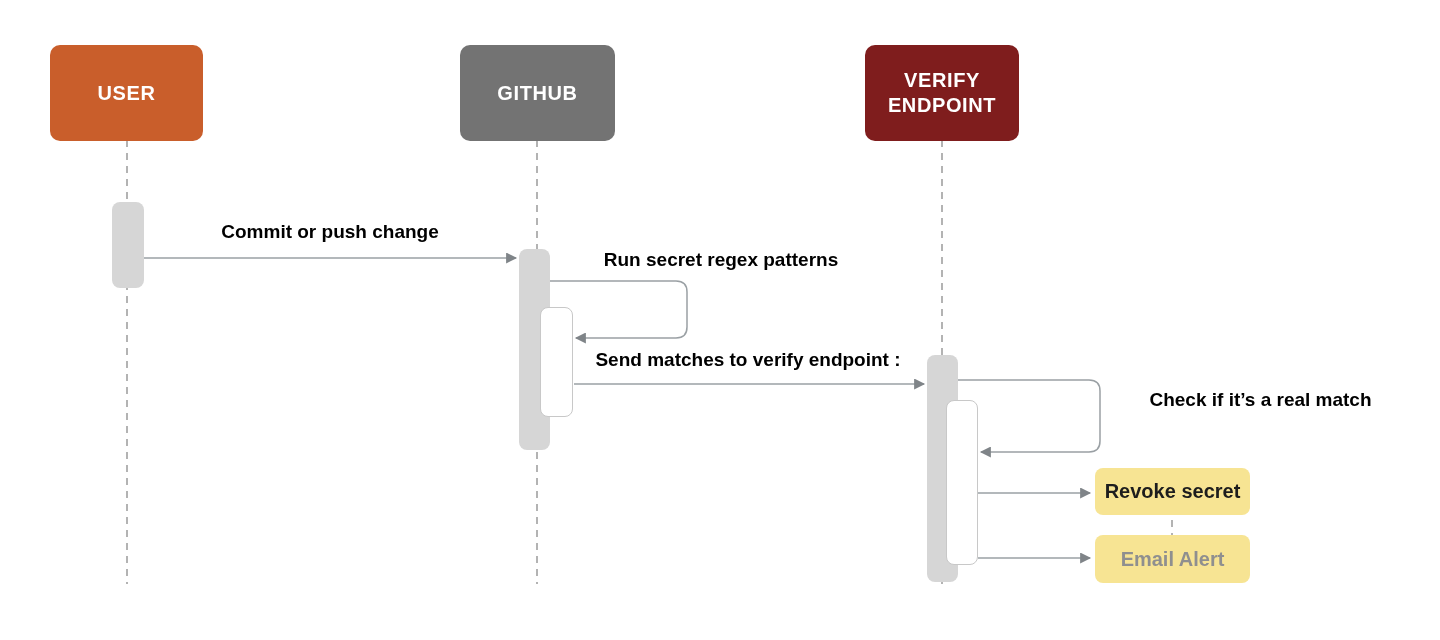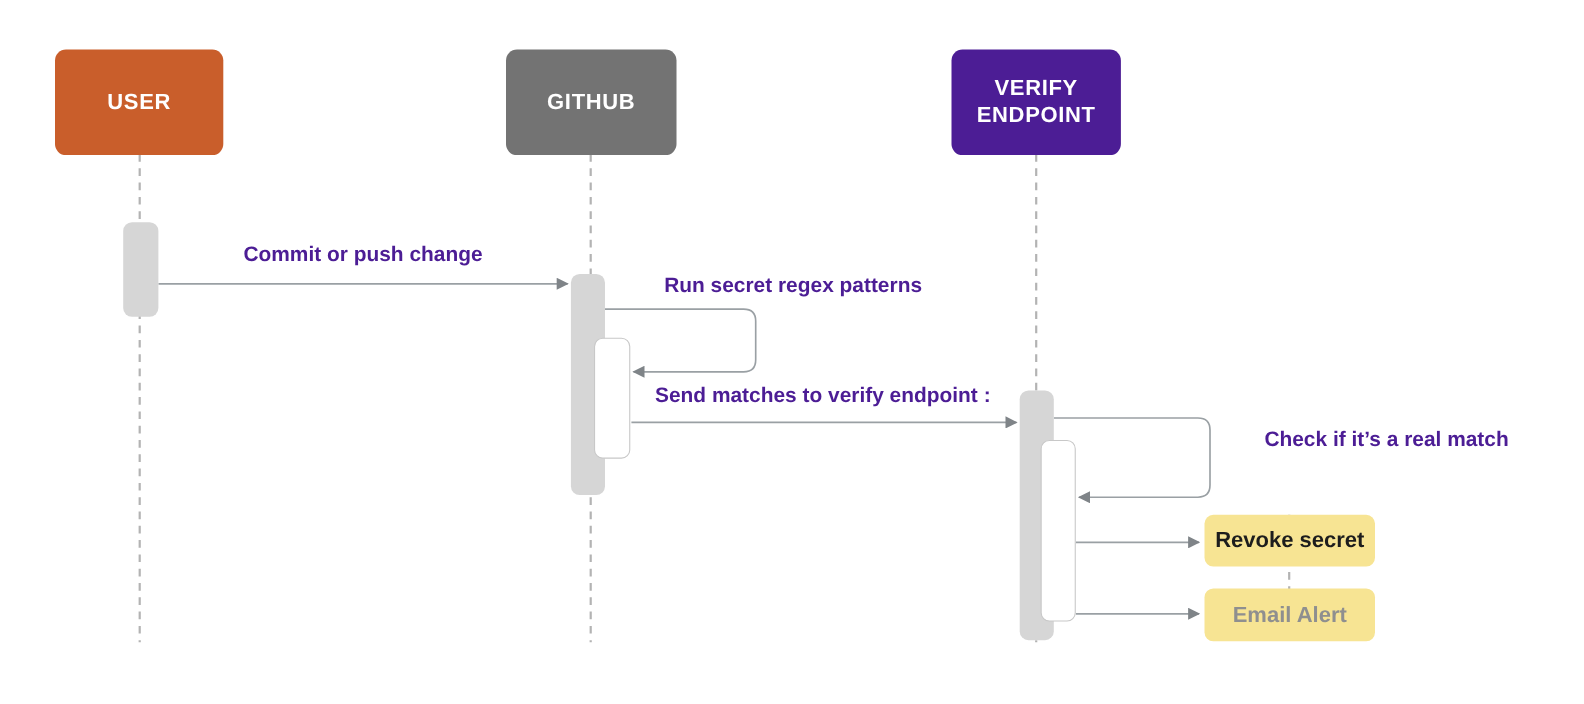--- a/index.html
+++ b/index.html
@@ -15,21 +15,21 @@
     z-index:4;padding:0 10px;box-sizing:border-box;
   }
   .act-bar{
     position:absolute;background:#d6d6d6;border-radius:8px;z-index:2;
   }
   .act-nested{
     position:absolute;background:#ffffff;border:1.5px solid #c8c8c8;border-radius:8px;
     z-index:3;box-sizing:border-box;
   }
   .msg-label{
-    position:absolute;font-weight:bold;font-size:19px;color:#4c1d95;
+    position:absolute;font-weight:bold;font-size:19px;color:#000000;
     text-align:center;z-index:5;white-space:nowrap;
   }
   .note{
     position:absolute;width:155px;border-radius:8px;z-index:4;
     display:flex;align-items:center;justify-content:center;
     font-weight:bold;font-size:20px;
   }
 </style>
 </head>
 <body>
@@ -57,21 +57,21 @@
       <path d="M 958,380 H 1089 Q 1100,380 1100,391 V 441 Q 1100,452 1089,452 H 981" marker-end="url(#ah)"></path>
       <path d="M 978,493 H 1090" marker-end="url(#ah)"></path>
       <path d="M 978,558 H 1090" marker-end="url(#ah)"></path>
     </g>
   </svg>
 
   <div class="actor" style="left: 50px; width: 153px; background-color: rgb(201, 94, 43);">USER</div>
 
   <div class="actor" style="left: 460px; width: 155px; background-color: #737373;">GITHUB</div>
 
-  <div class="actor" style="left: 865px; width: 154px; background-color: #4c1d95;">VERIFY ENDPOINT</div>
+  <div class="actor" style="left: 865px; width: 154px; background-color: #7f1d1d;">VERIFY ENDPOINT</div>
 
   <div class="act-bar" style="left:112px;top:202px;width:32px;height:86px;"></div>
   <div class="act-bar" style="left:519px;top:249px;width:31px;height:201px;"></div>
   <div class="act-nested" style="left:540px;top:307px;width:33px;height:110px;"></div>
   <div class="act-bar" style="left:927px;top:355px;width:31px;height:227px;"></div>
   <div class="act-nested" style="left:946px;top:400px;width:32px;height:165px;"></div>
 
   <div class="msg-label" style="left:180px;top:221px;width:300px;">Commit or push change</div>
 
   <div class="msg-label" style="left:571px;top:249px;width:300px;">Run secret regex patterns</div>

